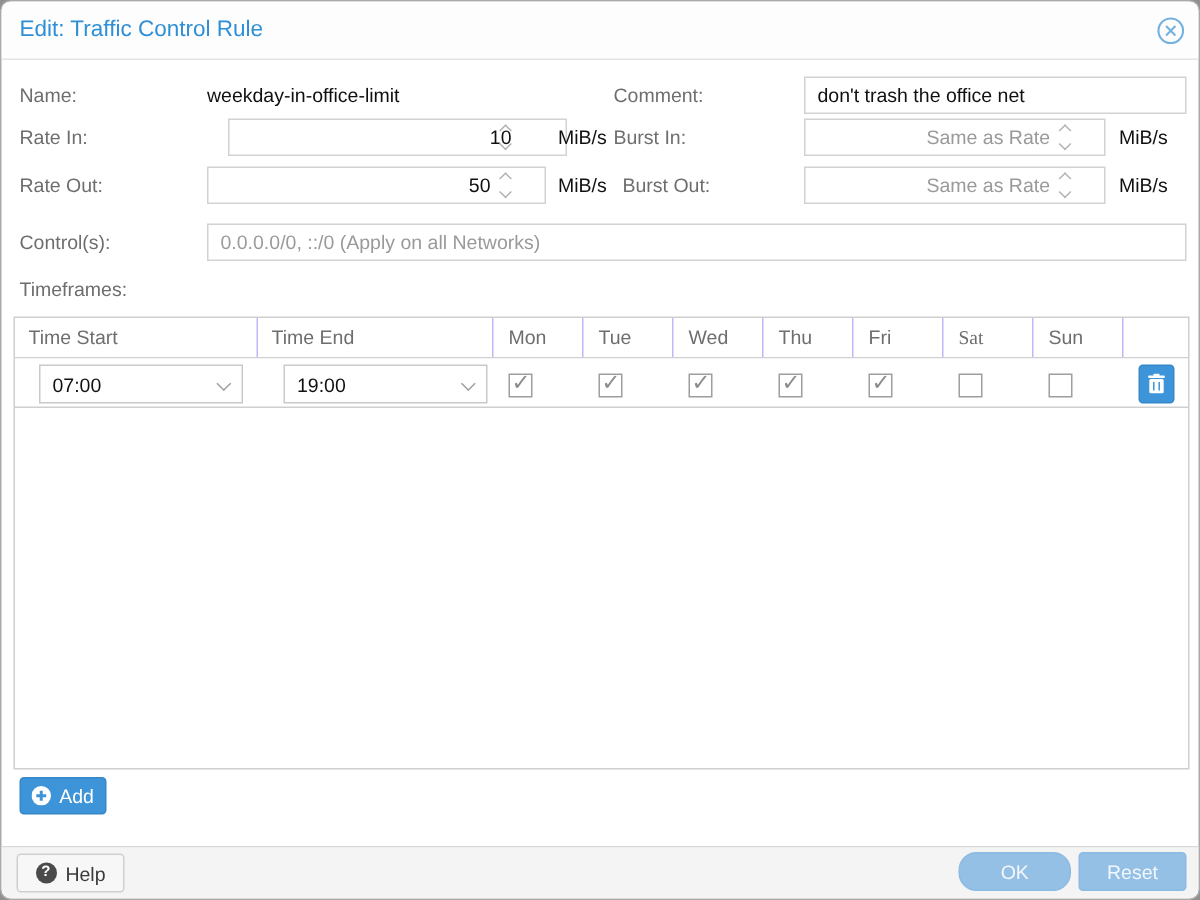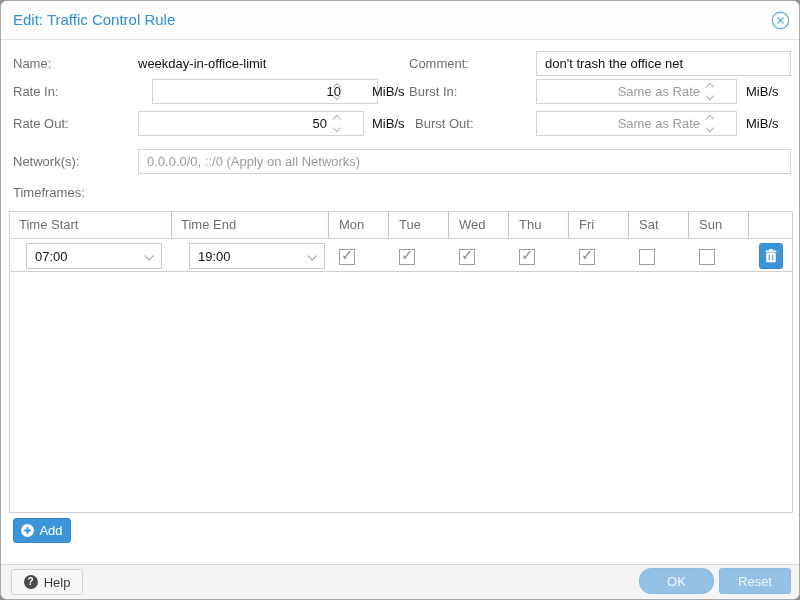--- a/index.html
+++ b/index.html
@@ -169,35 +169,35 @@
   <div class="unit" style="left:371px; top:110px;">MiB/s</div>
 
   <div class="lbl" style="left:414px; top:110px;">Burst Out:</div>
   <input class="fld num" style="left: 535px; top: 110px; width: 201px;" placeholder="Same as Rate">
   <div class="spinner" style="left:702px; top:112px;">
     <span class="chev up"></span>
       <span class="chev down"></span>
   </div>
   <div class="unit" style="left:745px; top:110px;">MiB/s</div>
 
-  <div class="lbl" style="left:12px; top:148px;">Network(s):</div>
+  <div class="lbl" style="left:12px; top:148px;">Control(s):</div>
   <input class="fld" style="left: 137px; top: 148px; width: 653px;" placeholder="0.0.0.0/0, ::/0 (Apply on all Networks)">
 
   <div class="lbl" style="left:12px; top:179px;">Timeframes:</div>
 
   <div class="grid">
     <div class="grid-header">
       <div class="gh-cell" style="width:162px;">Time Start</div>
       <div class="gh-cell" style="width:157px;">Time End</div>
       <div class="gh-cell day" style="width:60px;">Mon</div>
       <div class="gh-cell day" style="width:60px;">Tue</div>
       <div class="gh-cell day" style="width:60px;">Wed</div>
       <div class="gh-cell day" style="width:60px;">Thu</div>
       <div class="gh-cell day" style="width:60px;">Fri</div>
-      <div class="gh-cell day" style="width:60px;">Sat</div>
+      <div class="gh-cell day" style="width:60px;font-family:Liberation Serif, serif;">Sat</div>
       <div class="gh-cell day" style="width:60px;">Sun</div>
       <div class="gh-cell" style="flex:1;"></div>
     </div>
 
     <div class="grid-row">
       <div class="combo" style="left:16px;">
         <span class="cval">07:00</span>
         <span class="cchev"></span>
       </div>
       <div class="combo" style="left:179px;">

